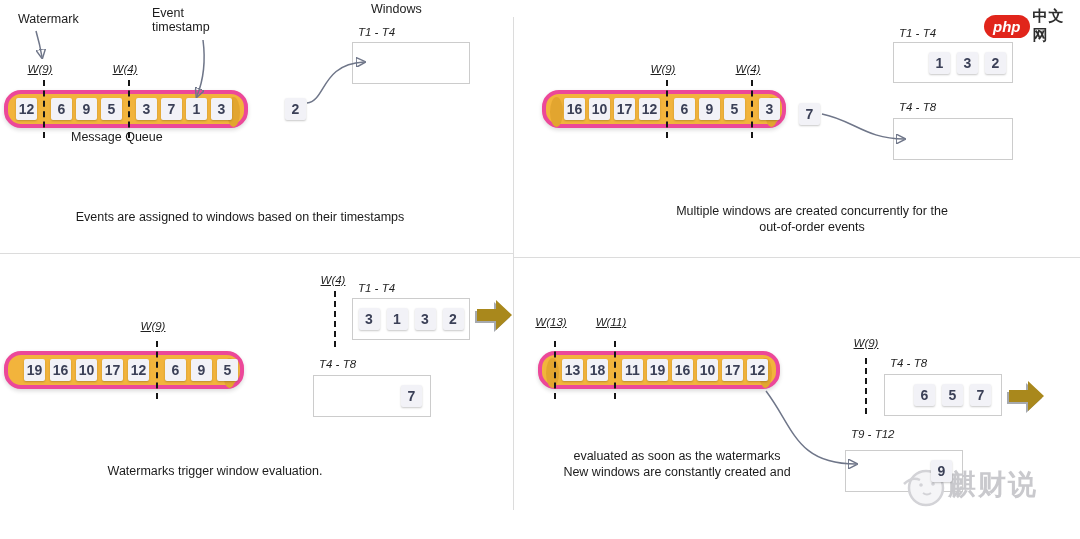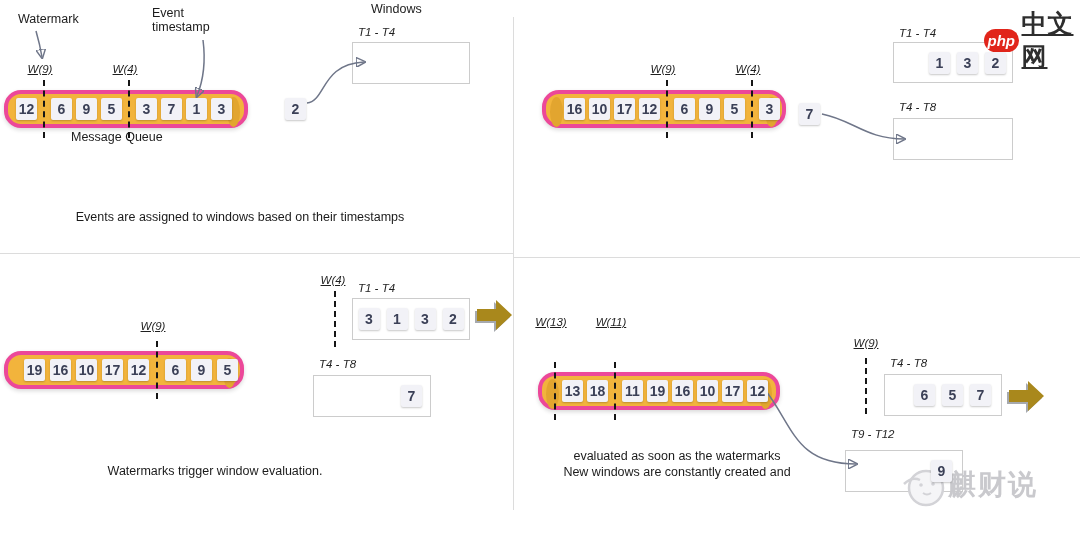--- a/index.html
+++ b/index.html
@@ -10,21 +10,21 @@
   .divider { position:absolute; background:#dcdcdc; }
   .divider.v { width:1px; }
   .divider.h { height:1px; }
 
   
   .queue { position:absolute; display:flex; align-items:center; height:38px;
            background:#F2B43C; border:4px solid #ec4899; border-radius:17px;
            padding:0 8px; gap:4px; box-shadow:0 2px 4px rgba(0,0,0,.15); }
   .q-tr { padding-left:18px; }
   .q-bl { padding-left:16px; padding-right:10px; gap:5px; }
-  .q-br { padding-left:10px;margin-top:21px; }
+  .q-br { padding-left:10px; }
   .cap { position:absolute; width:13px; height:30px; top:3px; border-radius:50%;
          background:#E2A52F; }
   .cap.right { right:4px; } .cap.left { left:4px; }
 
   .evt { display:flex; align-items:center; justify-content:center; flex:none;
          width:21px; height:22px; background:#F2F2F7; color:#3B4057;
          font-weight:bold; font-size:14px; border-radius:2px; z-index:1;
          box-shadow:0 1px 2px rgba(0,0,0,.22); }
   .pending { position:absolute; }
 
@@ -48,21 +48,21 @@
 
   .overlay { position:absolute; left:0; top:0; pointer-events:none; }
   .overlay path { stroke:#6f7689; stroke-width:1.5; fill:none; }
 
   .block-arrow { position:absolute; filter:drop-shadow(-2px 2px 0 rgba(128,132,140,.7)); }
 
   .php-logo { position:absolute; display:flex; align-items:center; gap:3px; }
   .php-badge { display:flex; align-items:center; justify-content:center;
                width:46px; height:23px; background:#E1251B; color:#fff;
                border-radius:12px; font-weight:bold; font-style:italic; font-size:15px; }
-  .php-text { font-size:25px; font-weight:bold; color:#2e2e2e; letter-spacing:1px;text-decoration:underline; }
+  .php-text { font-size:15px; font-weight:bold; color:#2e2e2e; letter-spacing:1px; }
 
   .qcs { position:absolute; font-size:28px; color:#c9c9cd; letter-spacing:2px; font-weight:bold; }
   .doodle { position:absolute; }
 </style>
 </head>
 <body>
 
 <div class="stage">
 
   <div class="divider v" style="left:513px;top:17px;height:493px"></div>
@@ -120,20 +120,24 @@
 
   <div class="tlabel" style="left:899px;top:27px">T1 - T4</div>
   <div class="wbox end" style="left:893px;top:42px;width:120px;height:41px;padding-right:6px">
     <span class="evt">1</span>
     <span class="evt">3</span>
     <span class="evt">2</span>
   </div>
   <div class="tlabel" style="left:899px;top:101px">T4 - T8</div>
   <div class="wbox" style="left:893px;top:118px;width:120px;height:42px"></div>
 
+  <div class="caption" style="left:622px;top:204px;width:380px">
+    <div>Multiple windows are created concurrently for the</div>
+    <div>out-of-order events</div>
+  </div>
 
   <div class="wlabel" style="left:131px;top:320px">W(9)</div>
   <div class="queue q-bl" style="left:4px;top:351px;width:240px">
     <span class="cap right"></span>
     <span class="evt">19</span>
     <span class="evt">16</span>
     <span class="evt">10</span>
     <span class="evt">17</span>
     <span class="evt">12</span>
     <span class="wm-line"></span>

